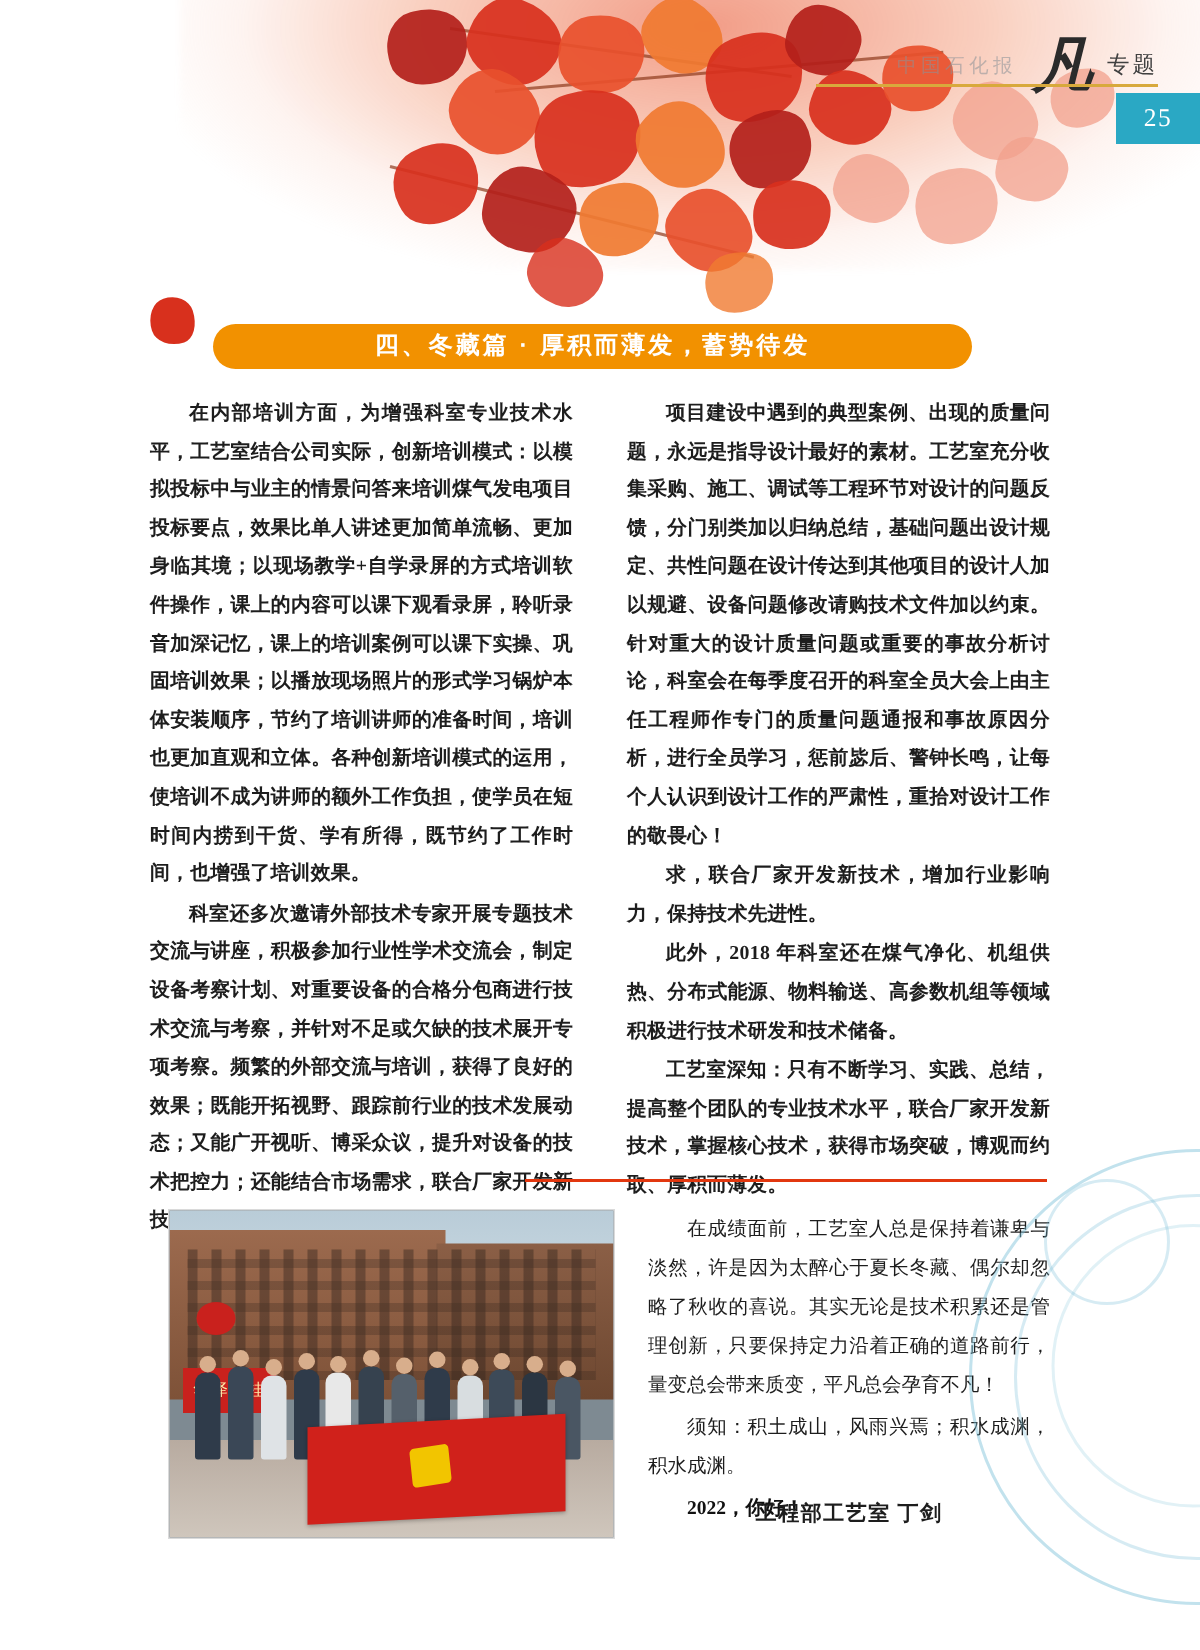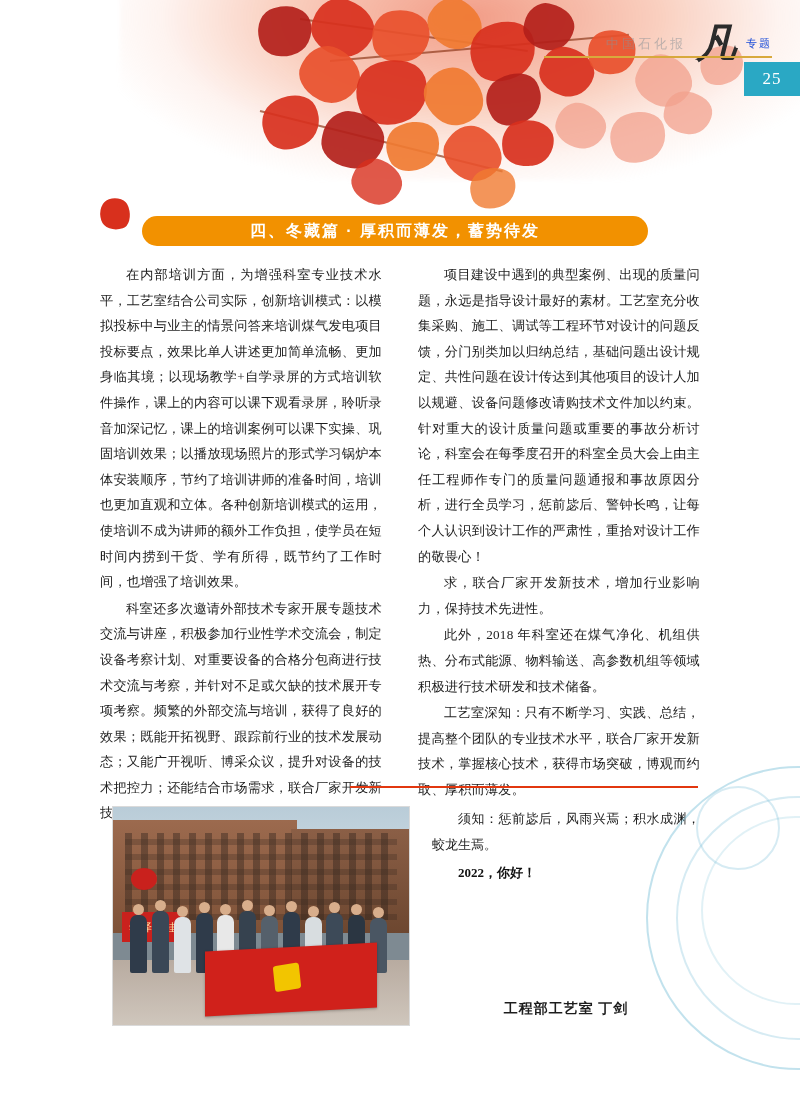--- a/index.html
+++ b/index.html
@@ -80,22 +80,22 @@
     font-size: 40px;
     color: #2b2b2b;
     font-family: "Liberation Serif", serif;
     font-style: italic;
     font-weight: bold;
     margin: 0 6px;
   }
   .head-topic {
     display: inline-block;
     vertical-align: middle;
-    font-size: 11px;
-    color: #1d4ed8;
+    font-size: 15px;
+    color: #404040;
     letter-spacing: 2px;
   }
   .head-rule {
     position: absolute;
     top: 56px;
     right: 28px;
     width: 228px;
     height: 2px;
     background: #d8a93c;
     z-index: 6;
@@ -161,20 +161,21 @@
 
   .col p {
     margin: 0 0 1px 0;
     font-size: 13.2px;
     line-height: 25.6px;
     color: #1d1d1d;
     text-align: justify;
     text-justify: inter-ideograph;
     text-indent: 26px;
     letter-spacing: 0.2px;
+    font-weight: bold;
   }
 
   
   .conc-wrap {
     position: absolute;
     top: 748px;
     left: 100px;
     width: 600px;
     height: 44px;
   }
@@ -433,21 +434,22 @@
       <div class="ph-person" style="left:74%; height:60px; background:#3d4a58;"></div>
       <div class="ph-person" style="left:82%; height:58px; background:#2b3642;"></div>
       <div class="ph-person" style="left:90%; height:55px; background:#4a5663;"></div>
     </div>
     <div class="ph-flag">
       <div class="ph-flag-emblem"></div>
     </div>
   </div>
 
   <div class="closing">
-    <p>须知：惩前毖后，风雨兴焉；积水成渊，蛟龙生焉。</p>
+    <p>在成绩面前，工艺室人总是保持着谦卑与淡然，许是因为太醉心于夏长冬藏、偶尔却忽略了秋收的喜说。其实无论是技术积累还是管理创新，只要保持定力沿着正确的道路前行，量变总会带来质变，平凡总会孕育不凡！</p>
+    <p>须知：积土成山，风雨兴焉；积水成渊，积水成渊。</p>
     <p class="year">2022，你好！</p>
   </div>
   <div class="sign">工程部工艺室 丁剑</div>
 
   <div class="arc a1"></div>
   <div class="arc a2"></div>
   <div class="arc a3"></div>
   <div class="arc a4"></div>
 
   <div class="bottom-rule"></div>

